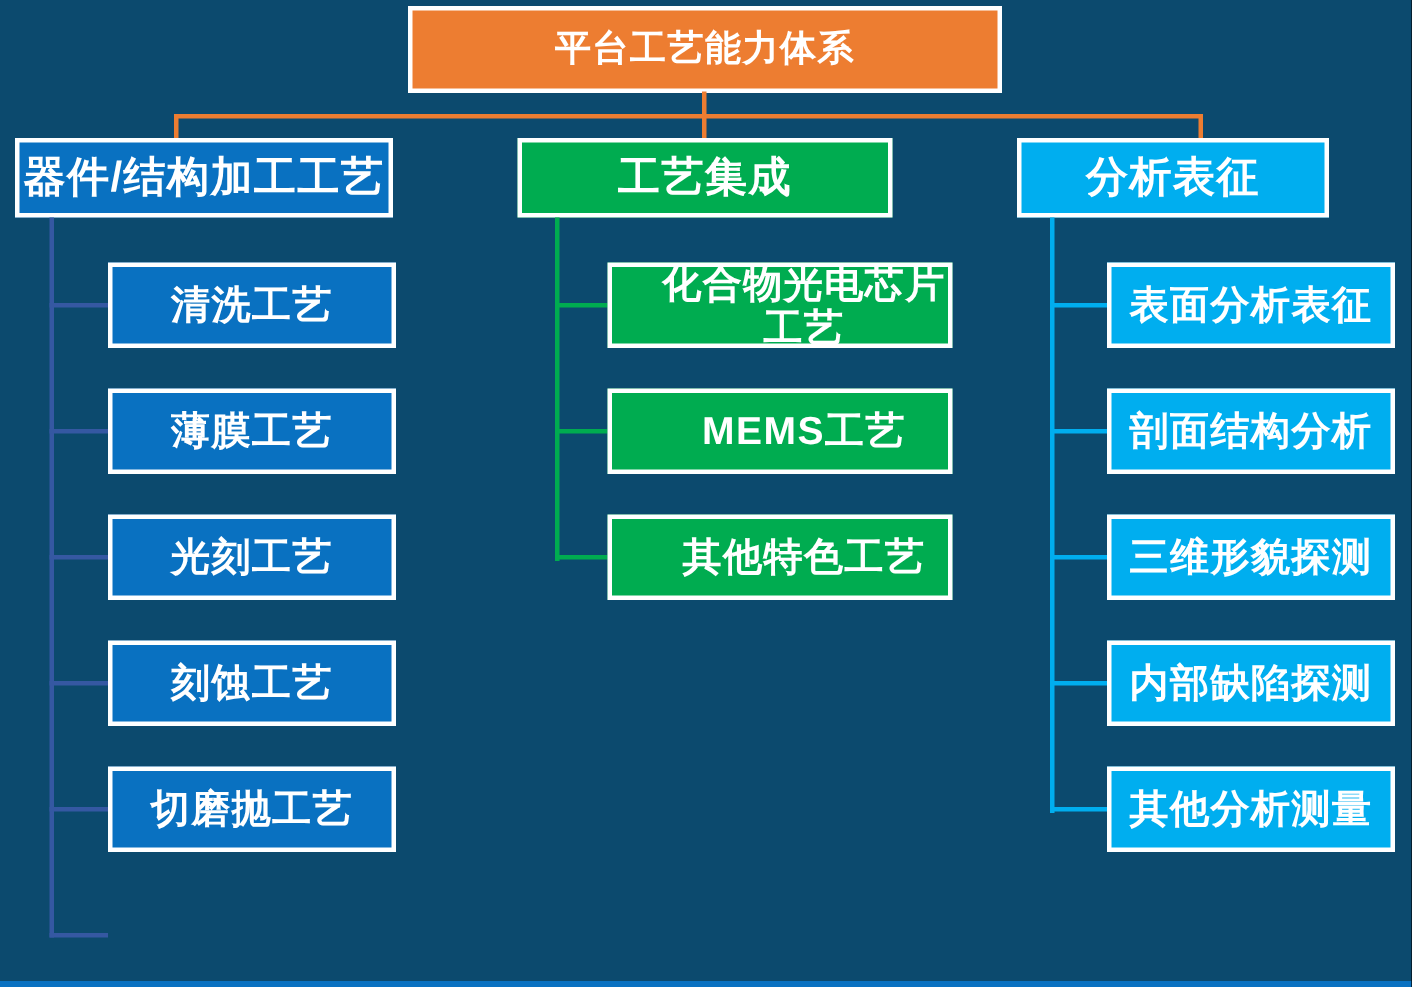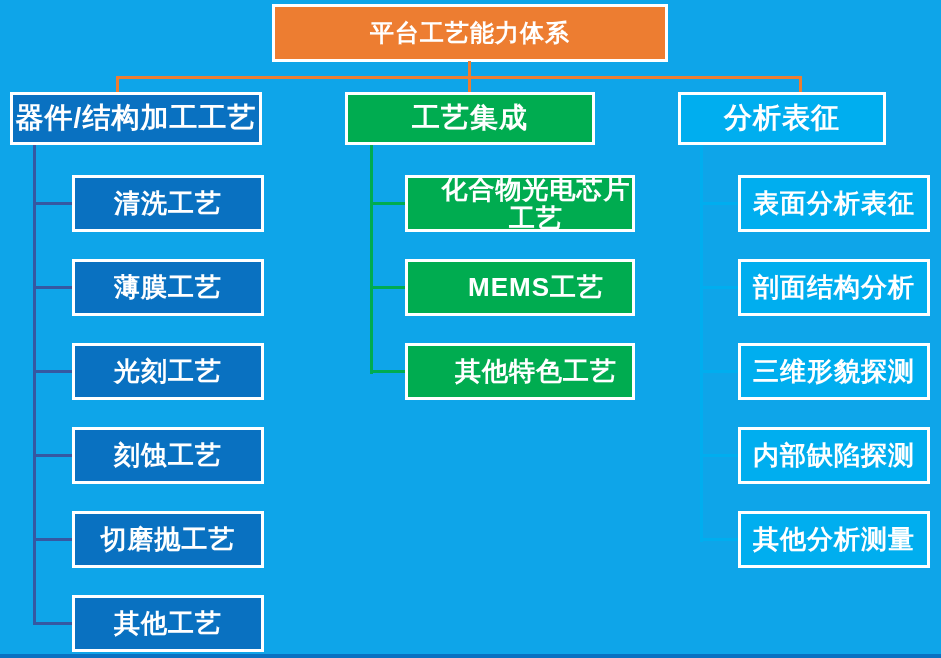--- a/index.html
+++ b/index.html
@@ -1,19 +1,19 @@
 <!DOCTYPE html>
 <html><head>
 <meta charset="utf-8">
 <style>
   html,body{margin:0;padding:0;background:#000;}
   .stage{
     position:relative;
     width:941px;height:658px;
-    background:#0ea5e9;
+    background:#0c4a6e;
     font-family:"Liberation Sans","DejaVu Sans",sans-serif;
     overflow:hidden;
   }
   .node{
     position:absolute;
     display:flex;align-items:center;justify-content:center;
     color:#fff;font-weight:bold;
     border:3px solid #fff;
     box-sizing:border-box;
     text-align:center;
@@ -77,21 +77,20 @@
   <div class="line dkblue twig tw1 y3"></div>
   <div class="line dkblue twig tw1 y4"></div>
   <div class="line dkblue twig tw1 y5"></div>
   <div class="line dkblue twig tw1 y6"></div>
 
   <div class="node child c1 r1">清洗工艺</div>
   <div class="node child c1 r2">薄膜工艺</div>
   <div class="node child c1 r3">光刻工艺</div>
   <div class="node child c1 r4">刻蚀工艺</div>
   <div class="node child c1 r5">切磨抛工艺</div>
-  <div class="node child c1 r6">其他工艺</div>
 
   <div class="line green trunk-2"></div>
   <div class="line green twig tw2 y1"></div>
   <div class="line green twig tw2 y2"></div>
   <div class="line green twig tw2 y3"></div>
 
   <div class="node child c2 r1">化合物光电芯片工艺</div>
   <div class="node child c2 r2">MEMS工艺</div>
   <div class="node child c2 r3">其他特色工艺</div>
 

